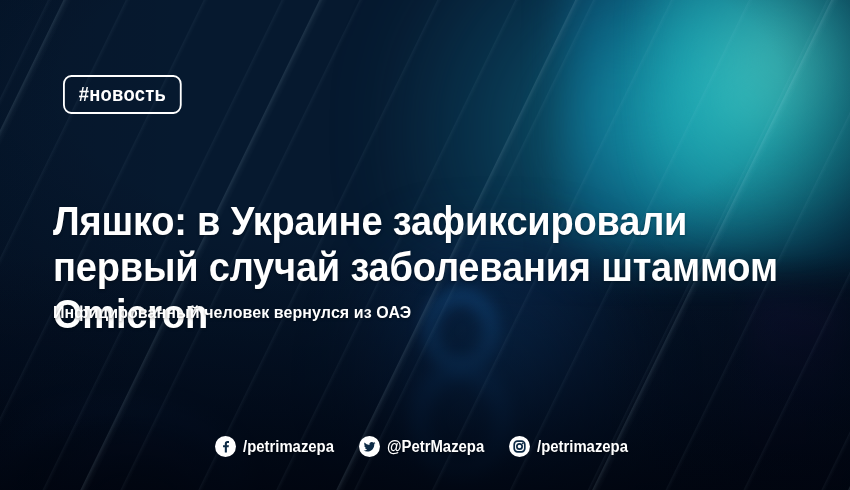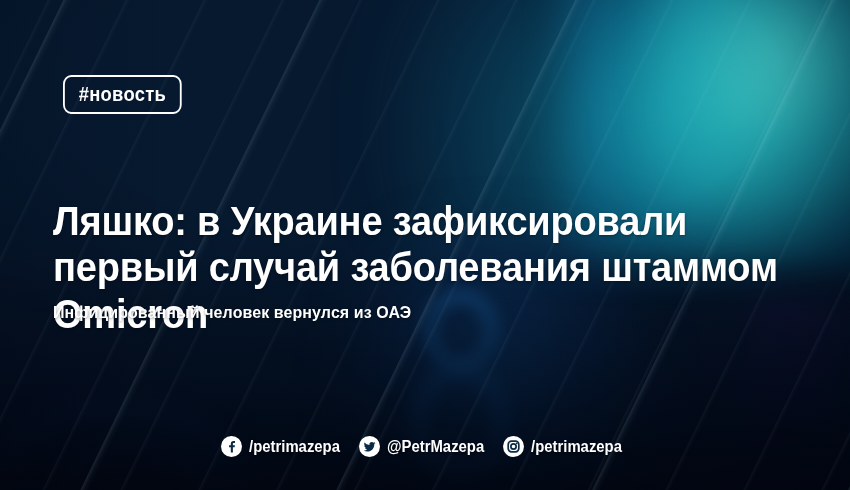--- a/index.html
+++ b/index.html
@@ -232,21 +232,21 @@
     transform-origin:left top;
     text-shadow:0 1px 3px rgba(0,0,0,.4);
   }
 
   .social {
     position:absolute;
     left:0; right:0; top:436px;
     display:flex;
     justify-content:center;
     align-items:center;
-    gap:12px;
+    gap:18px;
   }
   .social-item {
     display:flex; align-items:center; gap:7px;
   }
   .social-icon {
     width:21px; height:21px;
     border-radius:50%;
     background:#ffffff;
     display:flex; align-items:center; justify-content:center;
     flex:0 0 auto;

